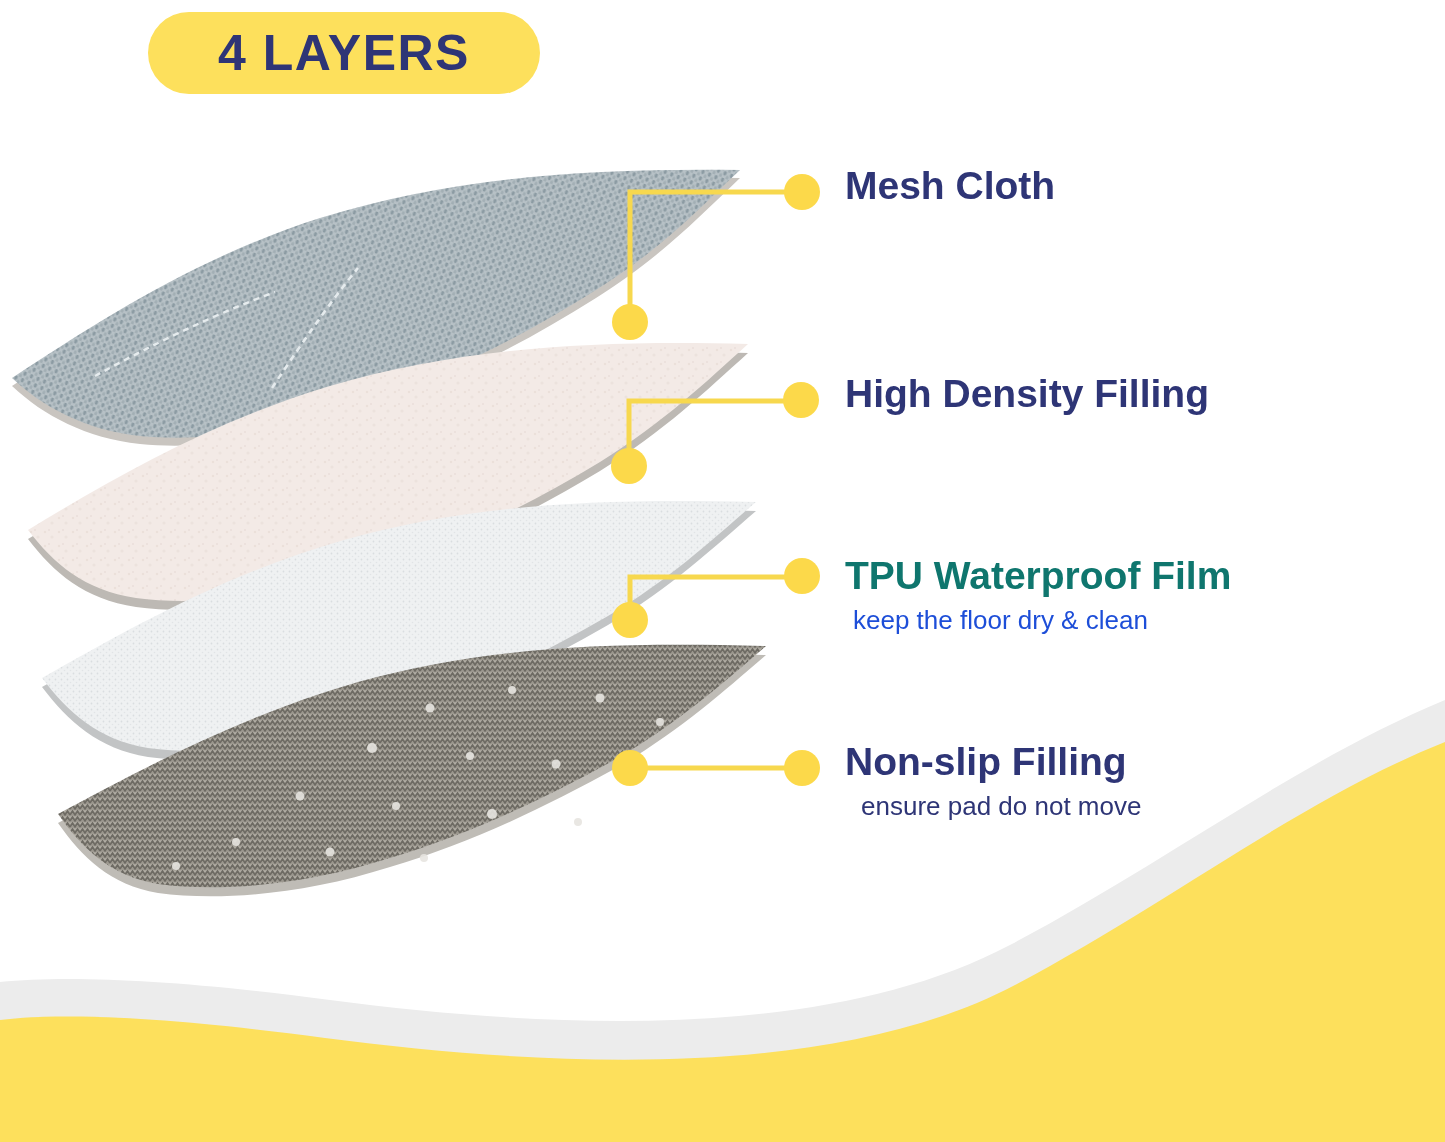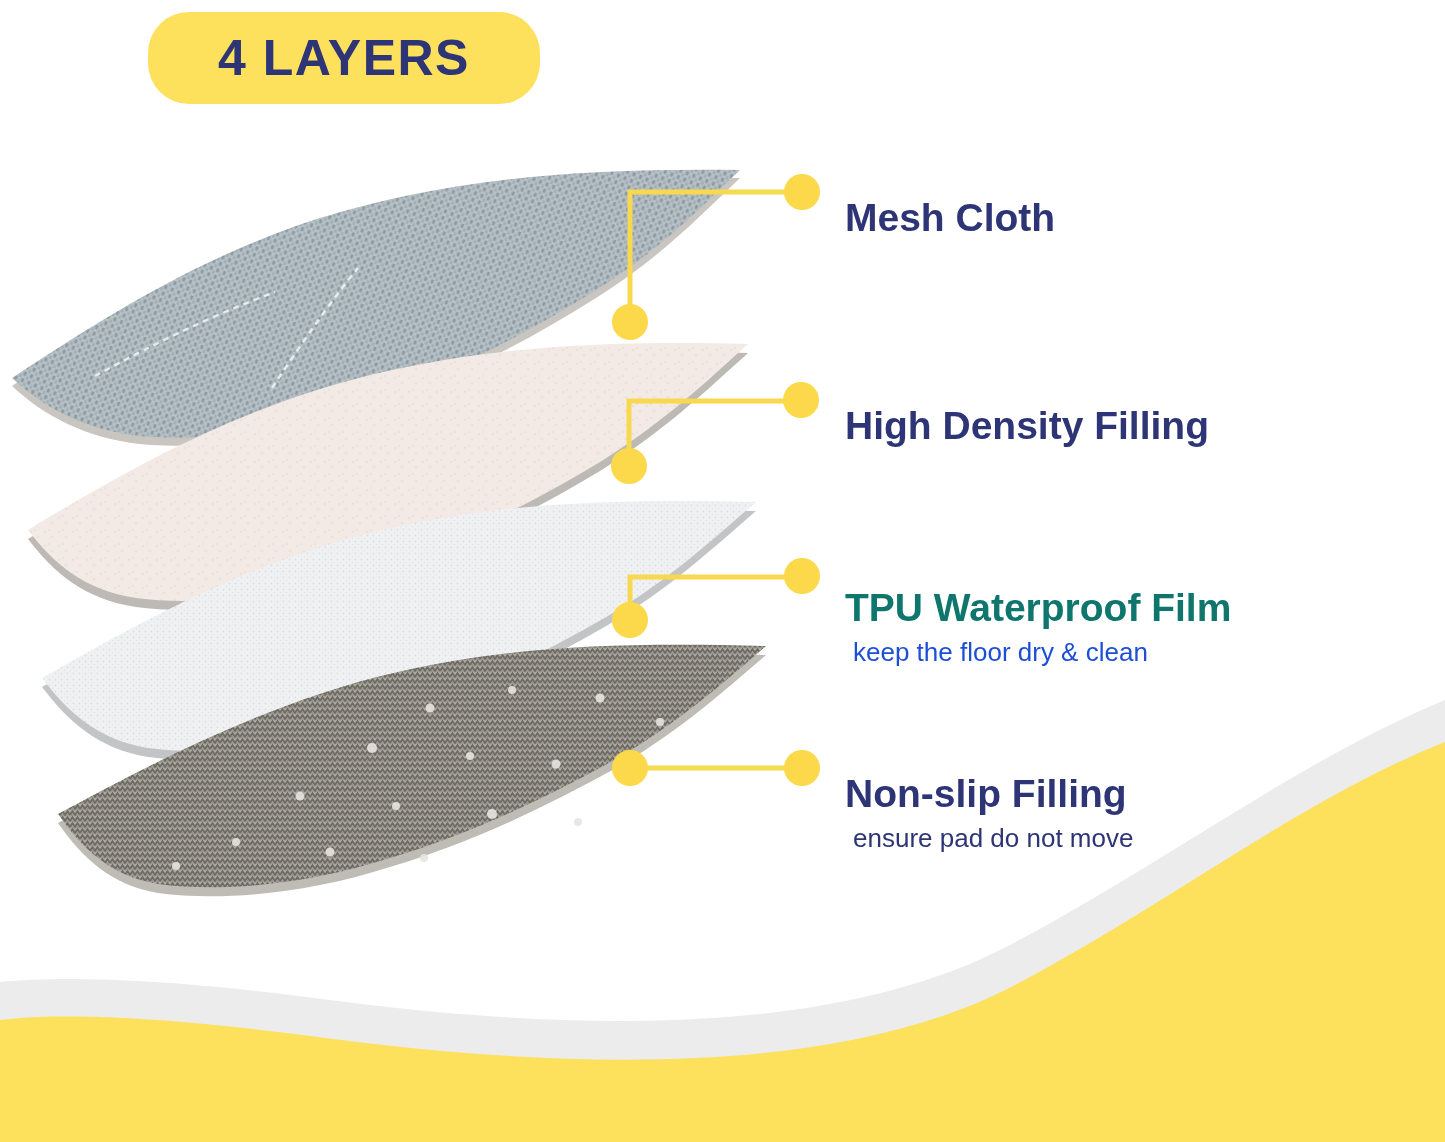--- a/index.html
+++ b/index.html
@@ -27,21 +27,21 @@
     height: 1142px;
     pointer-events: none;
   }
 
   
   .badge {
     position: absolute;
     left: 148px;
     top: 12px;
     width: 392px;
-    height: 92px;
+    height: 82px;
     border-radius: 41px;
     display: flex;
     align-items: center;
     justify-content: center;
   }
   .badge-text {
     font-size: 50px;
     font-weight: bold;
     letter-spacing: 1.5px;
     line-height: 1;
@@ -58,36 +58,35 @@
 
   
   .callout {
     position: absolute;
   }
   .callout-title {
     font-size: 39px;
     font-weight: bold;
     line-height: 1.05;
     white-space: nowrap;
-    margin-top: 32px;
   }
   .callout-sub {
     font-size: 26px;
     font-weight: normal;
     line-height: 1.15;
     white-space: nowrap;
     margin-top: 9px;
   }
   .callout-1 { left: 845px; top: 166px; }
   .callout-2 { left: 845px; top: 374px; }
   .callout-3 { left: 845px; top: 556px; }
   .callout-4 { left: 845px; top: 742px; }
   .callout-2 .callout-sub { margin-left: 2px; }
   .callout-3 .callout-sub { margin-left: 8px; }
-  .callout-4 .callout-sub { margin-left: 8px; }
+  .callout-4 .callout-sub { margin-left: 16px; }
 
   
   .connectors {
     position: absolute;
     left: 0;
     top: 0;
     width: 1445px;
     height: 1142px;
     pointer-events: none;
   }

